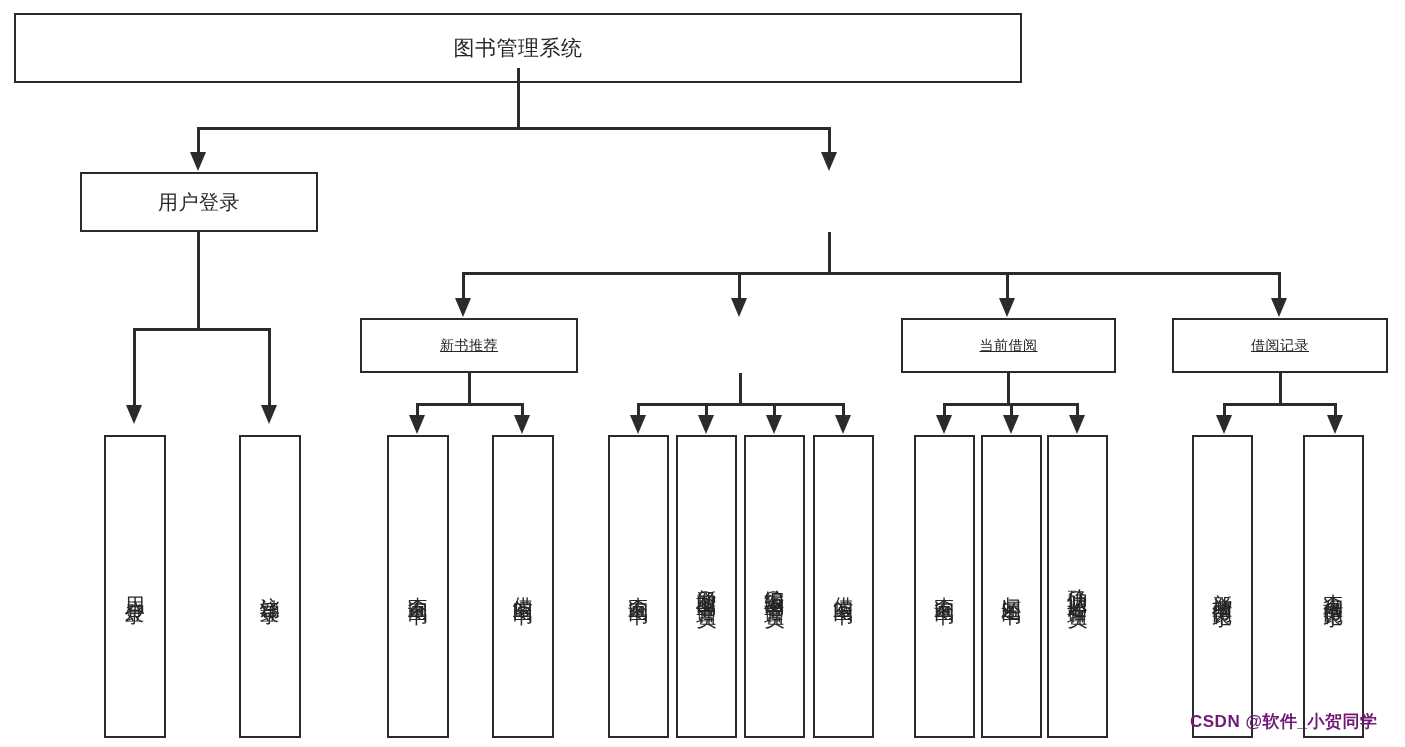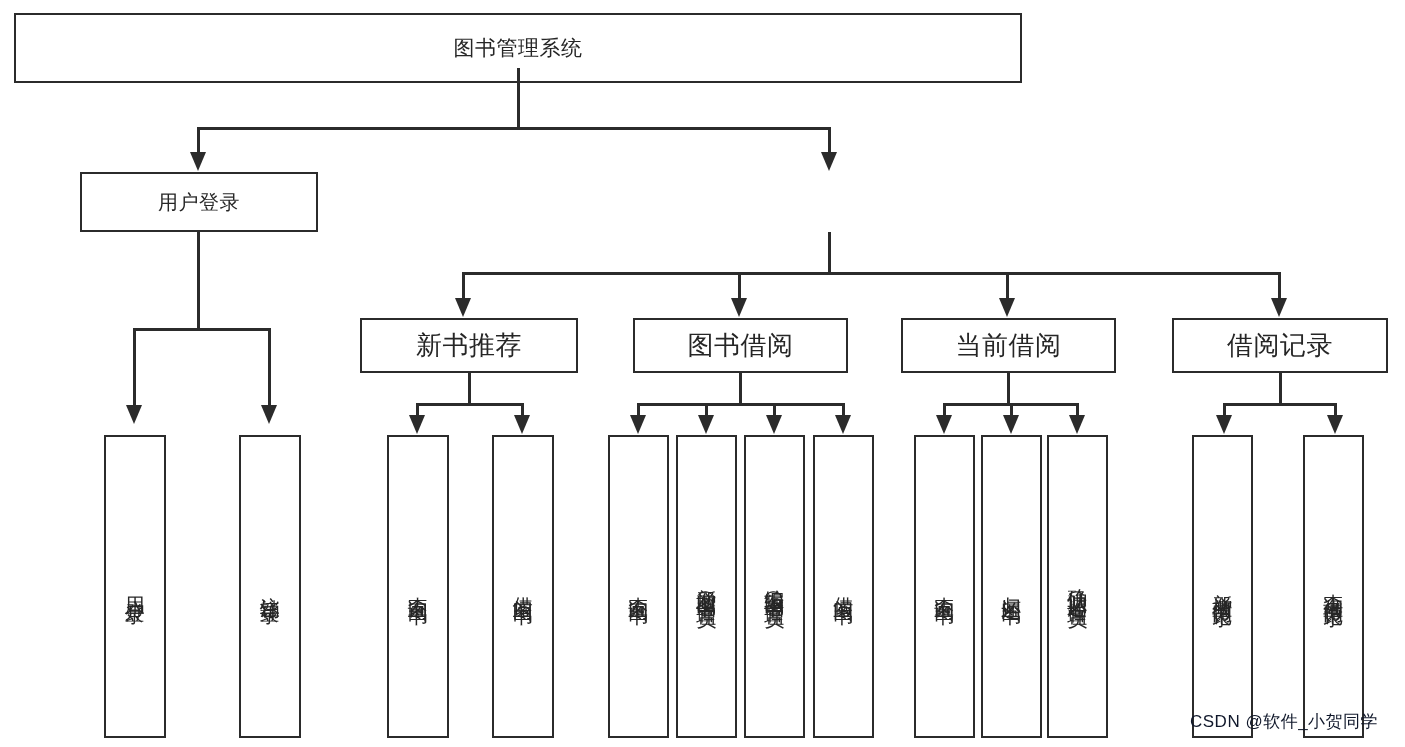--- a/index.html
+++ b/index.html
@@ -27,21 +27,22 @@
     color:#262626;
     letter-spacing:0.5px;
   }
   .node.root{
     font-size:21px;
   }
   .node.lvl2{
     font-size:20px;
   }
   .node.lvl3{
-    font-size:26px;
+    font-size:14px;
+    text-decoration:underline;
   }
   
   .node.leaf{
     writing-mode:vertical-rl;
     text-orientation:upright;
     font-size:20px;
     line-height:1.22;
     letter-spacing:3px;
     padding:6px 0;
     align-items:center;
@@ -61,24 +62,25 @@
     border-left:8px solid transparent;
     border-right:8px solid transparent;
     border-top:19px solid #2b2b2b;
   }
   
   #watermark{
     position:absolute;
     left:1190px;
     top:710px;
     font-size:17px;
-    color:#0f172a;
+    color:#701a75;
     letter-spacing:0.5px;
     white-space:nowrap;
     user-select:none;
+    font-weight:bold;
   }
 </style>
 </head>
 <body>
 
 <div id="canvas">
 
   <div class="node root" style="left:14px;top:13px;width:1008px;height:70px;">
     <span>图书管理系统</span>
   </div>
@@ -109,23 +111,20 @@
   <div class="conn v" style="left:1006px;top:272px;width:3px;height:28px;"></div>
   <div class="conn v" style="left:1278px;top:272px;width:3px;height:28px;"></div>
   <div class="arrow" style="left:455px;top:298px;"></div>
   <div class="arrow" style="left:731px;top:298px;"></div>
   <div class="arrow" style="left:999px;top:298px;"></div>
   <div class="arrow" style="left:1271px;top:298px;"></div>
 
   <div class="node lvl3" style="left:360px;top:318px;width:218px;height:55px;">
     <span>新书推荐</span>
   </div>
-  <div class="node lvl3" style="left:633px;top:318px;width:215px;height:55px;">
-    <span>图书借阅</span>
-  </div>
   <div class="node lvl3" style="left:1172px;top:318px;width:216px;height:55px;">
     <span>借阅记录</span>
   </div>
   <div class="node lvl3" style="left:901px;top:318px;width:215px;height:55px;">
     <span>当前借阅</span>
   </div>
 
   <div class="conn v" style="left:468px;top:373px;width:3px;height:32px;"></div>
   <div class="conn h" style="left:416px;top:403px;width:108px;height:3px;"></div>
   <div class="conn v" style="left:416px;top:403px;width:3px;height:14px;"></div>

